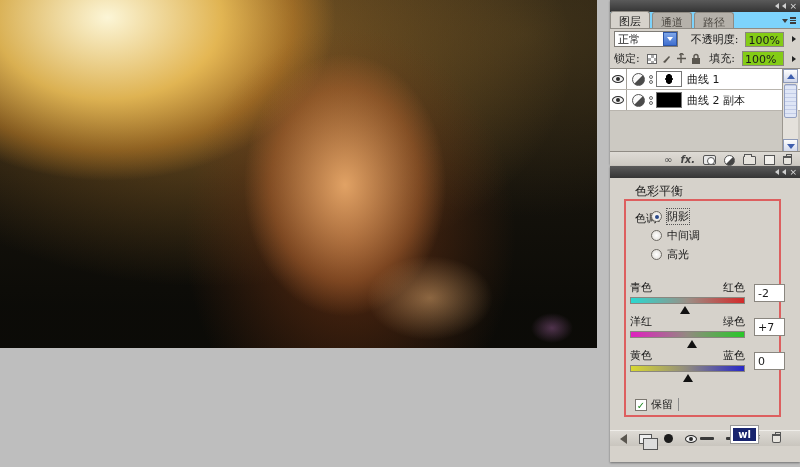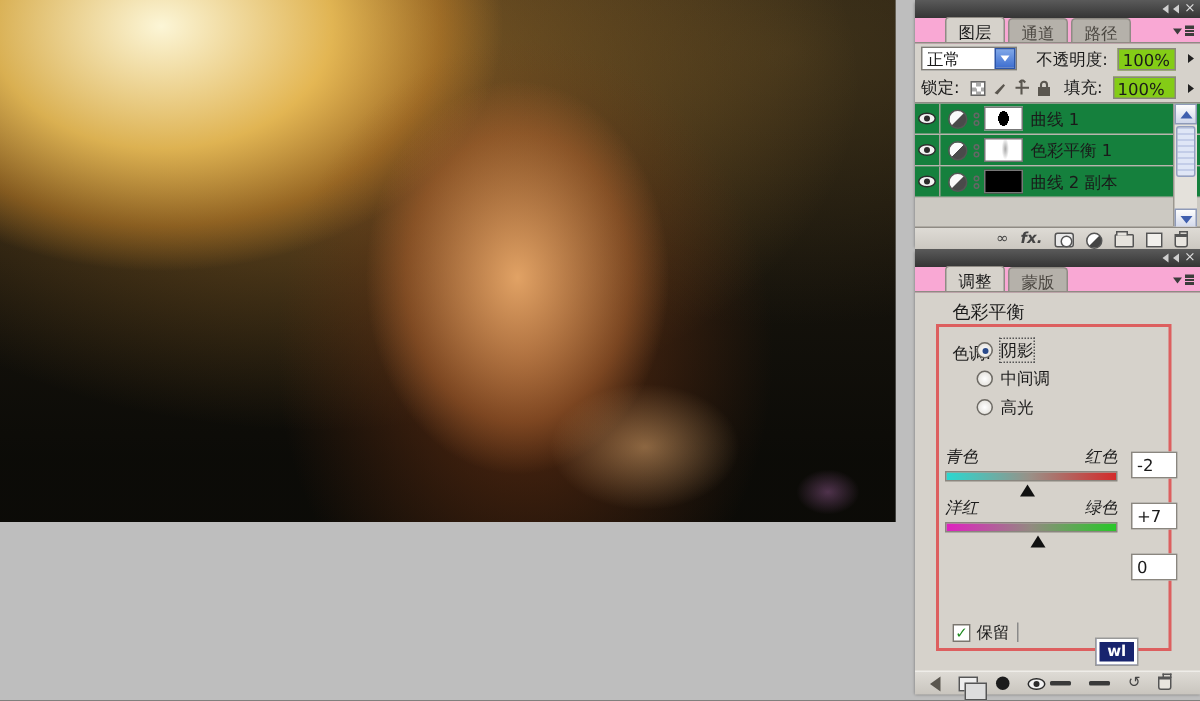--- a/index.html
+++ b/index.html
@@ -17,41 +17,41 @@
     radial-gradient(ellipse 420px 260px at 88% 10%, rgba(118,92,42,.35), transparent 70%),
     radial-gradient(28px 20px at 552px 328px, rgba(205,125,205,.35), transparent 75%),
     linear-gradient(180deg, rgba(62,47,22,.28), rgba(8,8,5,.78) 88%),
     #191610; }
 
   
   .panel { position:absolute; left:610px; width:190px; background:#d6d2cb; box-shadow:0 1px 2px rgba(0,0,0,.4); }
   .phead { height:12px; background:linear-gradient(#5a5a5a,#353535); display:flex; justify-content:flex-end; align-items:center; gap:3px; padding-right:3px; }
   .collapse-ic { width:0; height:0; border-top:3px solid transparent; border-bottom:3px solid transparent; border-right:4px solid #cfcfcf; }
   .close-ic { color:#ddd; font-size:9px; line-height:9px; }
-  .tabrow { height:17px; background:#f9a8d4; display:flex; align-items:flex-end; padding-left:20px; position:relative; border-bottom:1px solid #8f8b84; }
+  .tabrow { height:17px; background:#7dd3fc; display:flex; align-items:flex-end; padding-left:0; position:relative; border-bottom:1px solid #8f8b84; }
   .tab { padding:2px 8px 2px; font-size:11px; border:1px solid #8f8b84; border-bottom:none; border-radius:3px 3px 0 0; background:#b5b1aa; color:#4c4842; margin-right:2px; height:16px; }
   .tab.active { background:#d6d2cb; color:#1a1a1a; height:17px; }
   .tabmenu { position:absolute; right:4px; top:4px; width:14px; height:9px; display:flex; align-items:center; gap:2px; }
   .tabmenu .tri { width:0; height:0; border-left:3px solid transparent; border-right:3px solid transparent; border-top:4px solid #3c3c3c; }
   .tabmenu .bars { width:7px; height:7px; background:linear-gradient(#3c3c3c 30%,transparent 30%,transparent 45%,#3c3c3c 45%,#3c3c3c 60%,transparent 60%,transparent 75%,#3c3c3c 75%); }
 
   
   #layers-panel { top:0; height:164px; }
   .ctrlrow { display:flex; align-items:center; padding:2px 4px; gap:7px; }
   .combo { width:70px; height:16px; background:#fff; border:1px solid #7f7c76; display:flex; align-items:center; justify-content:space-between; padding-left:3px; }
   .combo .chev { width:14px; height:14px; background:linear-gradient(#7fa7e8,#3f6fd0); border:1px solid #2c55a8; display:flex; align-items:center; justify-content:center; }
   .combo .chev i { width:0; height:0; border-left:3px solid transparent; border-right:3px solid transparent; border-top:4px solid #fff; }
   .numbox { width:42px; height:15px; background:#84cc16; border:1px solid #8a867f; padding:1px 2px; }
   .spin { width:0; height:0; border-top:3px solid transparent; border-bottom:3px solid transparent; border-left:4px solid #222; margin-left:1px; }
   .lbl { white-space:nowrap; }
   .lockicons { display:flex; gap:4px; align-items:center; margin-right:auto; }
   .checker { width:10px; height:10px; border:1px solid #666; background:conic-gradient(#aaa 25%,#fff 0 50%,#aaa 0 75%,#fff 0); background-size:6px 6px; }
 
   .layerlist { height:84px; background:#ccc9c2; border-top:1px solid #8f8b84; border-bottom:1px solid #8f8b84; position:relative; overflow:hidden; }
-  .lrow { height:21px; display:flex; align-items:center; border-bottom:1px solid #b9b5ae; background:#15803d; }
+  .lrow { height:21px; display:flex; align-items:center; border-bottom:1px solid #b9b5ae; background:#ffffff; }
   .lrow.selected { background:#3069c8; color:#fff; }
   .eyecell { width:17px; height:100%; display:flex; align-items:center; justify-content:center; border-right:1px solid #a5a19a; }
   .eye { width:12px; height:8px; border:1px solid #2c2c2c; border-radius:50%; background:#f2f2f2; position:relative; }
   .eye::after { content:""; position:absolute; left:3px; top:1px; width:4px; height:4px; border-radius:50%; background:#2c2c2c; }
   .adjcirc { width:13px; height:13px; border-radius:50%; border:1px solid #555; background:linear-gradient(135deg,#fafafa 49%,#4a4a4a 51%); margin:0 3px 0 5px; }
   .link8 { width:5px; height:12px; display:flex; flex-direction:column; align-items:center; justify-content:center; gap:1px; margin-right:3px; }
   .link8 i { width:4px; height:4px; border:1px solid #666; border-radius:50%; display:block; }
   .thumb { width:26px; height:16px; border:1px solid #777; background:#fff; margin-right:5px; }
   .thumb.blob { background:#fff radial-gradient(ellipse 5px 7px at 50% 50%, #000 70%, transparent 72%); }
   .thumb.smudge { background:#fff radial-gradient(ellipse 3px 9px at 55% 45%, rgba(120,120,120,.65), transparent 80%); }
@@ -82,21 +82,21 @@
   
   #adjust-panel { top:166px; height:296px; }
   .adjbody { position:relative; height:252px;margin-left:17px; }
   .adjtitle { position:absolute; left:8px; top:5px; font-size:12px; }
   .redrect { position:absolute; left:-3px; top:21px; width:157px; height:218px; border:2px solid #dd5f5f; pointer-events:none; }
   .tonelabel { position:absolute; left:8px; top:33px; }
   .radiorow { position:absolute; left:24px; display:flex; align-items:center; gap:5px; }
   .radio { width:11px; height:11px; border-radius:50%; border:1px solid #6d6a64; background:radial-gradient(#fff,#dcd9d2); position:relative; }
   .radio.on::after { content:""; position:absolute; left:3px; top:3px; width:4px; height:4px; border-radius:50%; background:#2a4a8a; }
   .radiolbl.focus { outline:1px dotted #555; }
-  .sliderrow { position:absolute; left:3px; width:115px;font-style:italic; }
+  .sliderrow { position:absolute; left:3px; width:115px; }
   .slabels { display:flex; justify-content:space-between; margin-bottom:2px; }
   .sbar { height:7px; border:1px solid #8a867f; position:relative; }
   .sbar.cr { background:linear-gradient(90deg,#2ad8d0,#9b8f86 50%,#d42a2a); }
   .sbar.mg { background:linear-gradient(90deg,#e020c0,#928a80 50%,#28c828); }
   .sbar.yb { background:linear-gradient(90deg,#d8d830,#8f8a80 50%,#2828c8); }
   .sthumb { position:absolute; top:8px; margin-left:-5px; width:0; height:0; border-left:5px solid transparent; border-right:5px solid transparent; border-bottom:8px solid #111; }
   .valbox { position:absolute; left:127px; width:31px; height:18px; background:#fff; border:1px solid #8a867f; padding:2px 3px; }
   .chkrow { position:absolute; left:8px; top:219px; display:flex; align-items:center; gap:4px; }
   .chk { width:12px; height:12px; background:#fff; border:1px solid #7a766f; color:#1f8a1f; font-size:10px; line-height:11px; text-align:center; }
   .cursorbar { width:1px; height:13px; background:#8a8a8a; margin-left:1px; }
@@ -181,32 +181,20 @@
       </div>
       <div class="lrow">
         <span class="eyecell">
             <span class="eye"></span>
           </span>
         <span class="adjcirc"></span>
         <span class="link8">
             <i></i>
             <i></i>
           </span>
-        <span class="thumb smudge"></span>
-        <span class="lname">色彩平衡 1</span>
-      </div>
-      <div class="lrow">
-        <span class="eyecell">
-            <span class="eye"></span>
-          </span>
-        <span class="adjcirc"></span>
-        <span class="link8">
-            <i></i>
-            <i></i>
-          </span>
         <span class="thumb black"></span>
         <span class="lname">曲线 2 副本</span>
       </div>
       <div class="vscroll">
         <span class="varr up">
             <i></i>
           </span>
         <span class="vthumb"></span>
         <span class="vspace"></span>
         <span class="varr dn">
@@ -225,28 +213,20 @@
       <span class="trashic"></span>
     </div>
   </div>
 
   <div class="panel" id="adjust-panel">
     <div class="phead">
       <span class="collapse-ic"></span>
       <span class="collapse-ic"></span>
       <span class="close-ic">×</span>
     </div>
-    <div class="tabrow">
-      <span class="tab active">调整</span>
-      <span class="tab">蒙版</span>
-      <span class="tabmenu">
-          <i class="tri"></i>
-          <i class="bars"></i>
-        </span>
-    </div>
 
     <div class="adjbody">
       <div class="adjtitle">色彩平衡</div>
       <div class="redrect"></div>
 
       <div class="tonelabel">色调:</div>
 
       <div class="radiorow" style="top:31px;text-align:right;">
         <span class="radio on"></span>
         <span class="radiolbl focus">阴影</span>
@@ -275,20 +255,29 @@
         <div class="slabels">
           <span>洋红</span>
           <span>绿色</span>
         </div>
         <div class="sbar mg">
           <span class="sthumb" style="left: 54%;"></span>
         </div>
       </div>
       <span class="valbox" style="top:140px;">+7</span>
 
+      <div class="sliderrow" style="top:170px;">
+        <div class="slabels">
+          <span>黄色</span>
+          <span>蓝色</span>
+        </div>
+        <div class="sbar yb">
+          <span class="sthumb" style="left: 50%;"></span>
+        </div>
+      </div>
       <span class="valbox" style="top:174px;">0</span>
 
       <div class="chkrow">
         <span class="chk">✓</span>
         <span>保留</span>
         <span class="cursorbar"></span>
       </div>
     </div>
 
     <div class="adjfoot">

